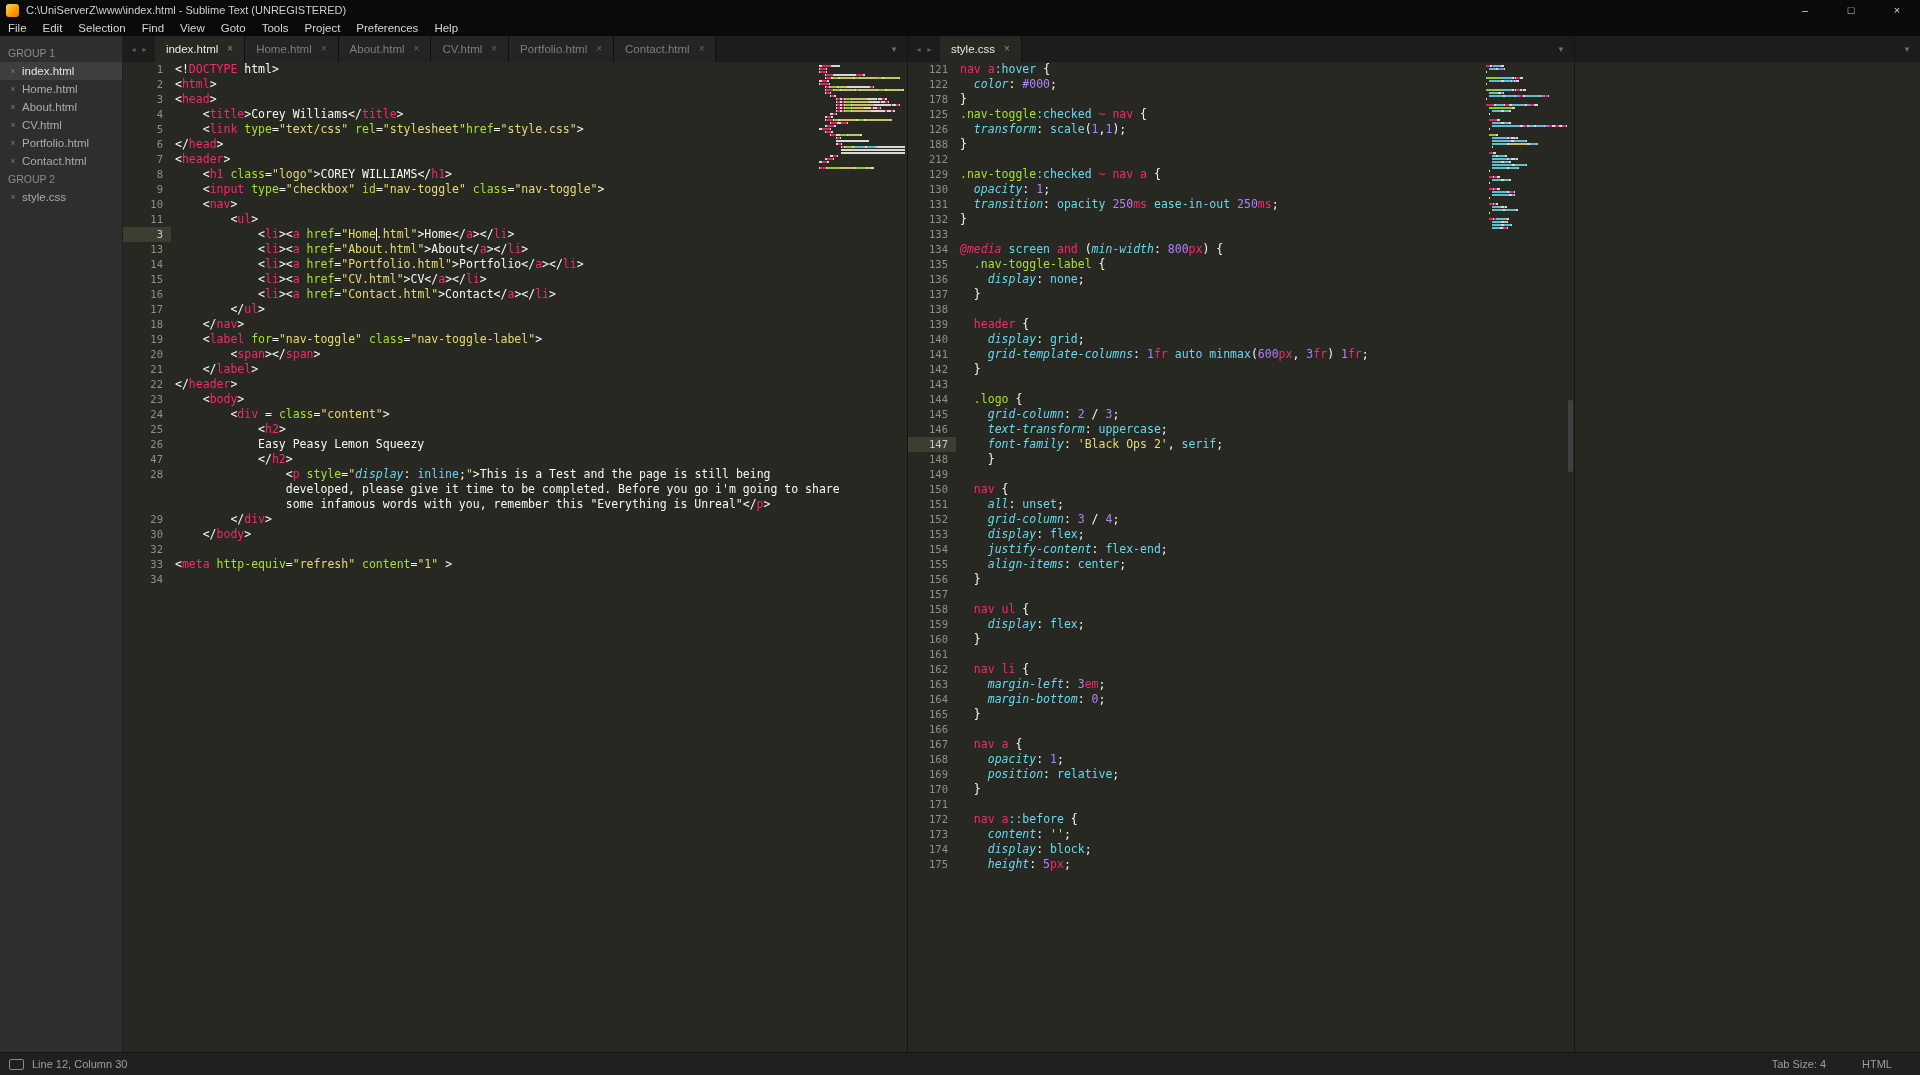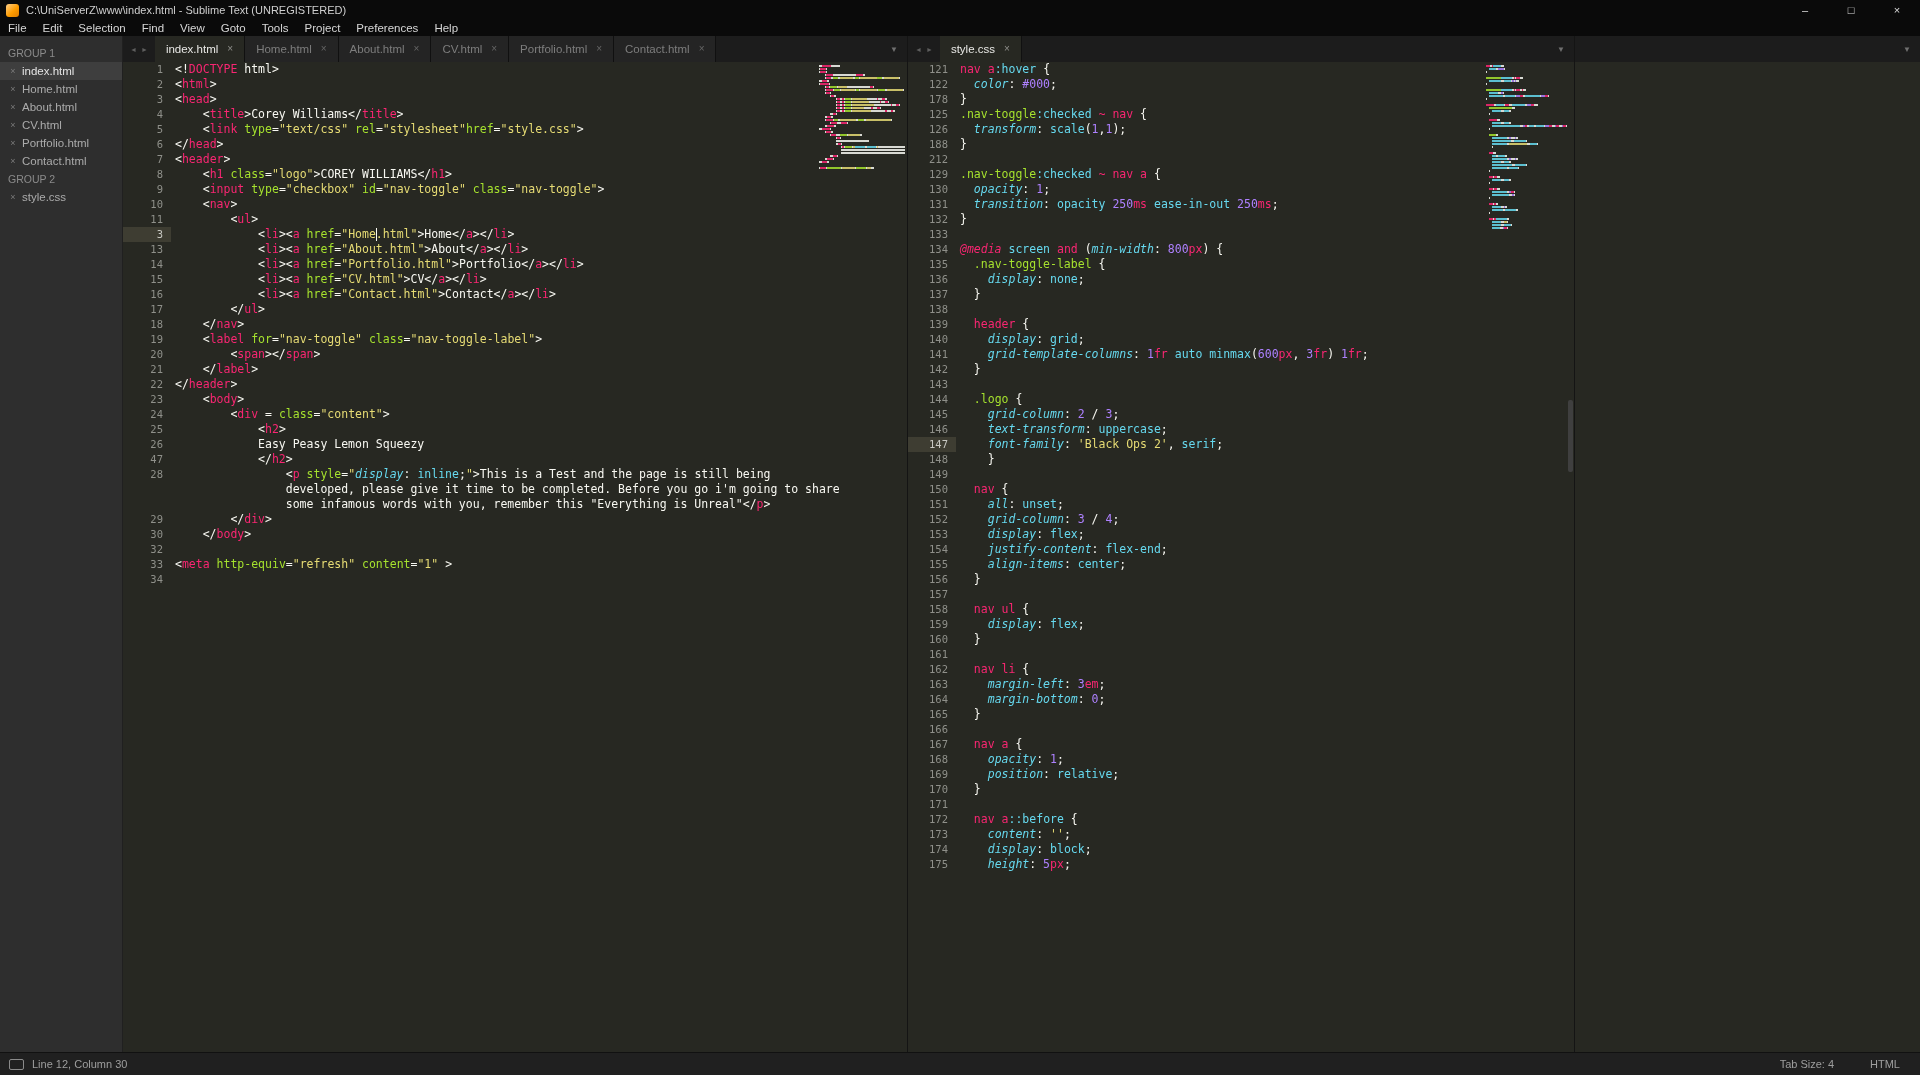--- a/index.html
+++ b/index.html
@@ -43,21 +43,21 @@
   .c-b{color:#66d9ef}.c-i{color:#66d9ef;font-style:italic}.c-n{color:#ae81ff}
   .c-ti{color:#f92672;font-style:italic}
   .caret{position:absolute;top:1px;height:13px;width:1.5px;background:#f8f8f0;}
   .minimap{position:absolute;top:3px;right:2px;width:86px;bottom:0;overflow:hidden;}
   .mini-row{height:2px;margin-bottom:1px;display:flex;overflow:hidden;}
   .mini-seg{height:100%;flex:none;opacity:.85;}
   .vthumb{position:absolute;right:1px;top:338px;width:5px;height:72px;background:#3f3f3f;border-radius:2px;}
   .statusbar{position:fixed;left:0;bottom:0;width:1920px;height:22px;background:#202020;border-top:1px solid #111;
     display:flex;align-items:center;font-size:11px;color:#9e9e9e;z-index:50;}
   .stat-icon{width:13px;height:9px;border:1px solid #8a8a8a;border-radius:2px;margin:0 8px 0 9px;flex:none;}
-  .stat-right{margin-left:auto;display:flex;align-items:center;gap:36px;padding-right:20px;}
+  .stat-right{margin-left:auto;display:flex;align-items:center;gap:36px;padding-right:28px;}
 </style>
 </head>
 <body>
 
 <div class="titlebar">
   <div class="sublime-icon"></div>
   <div class="win-title">C:\UniServerZ\www\index.html - Sublime Text (UNREGISTERED)</div>
   <div class="win-controls">
     <div class="win-btn">–</div>
     <div class="win-btn">□</div>

